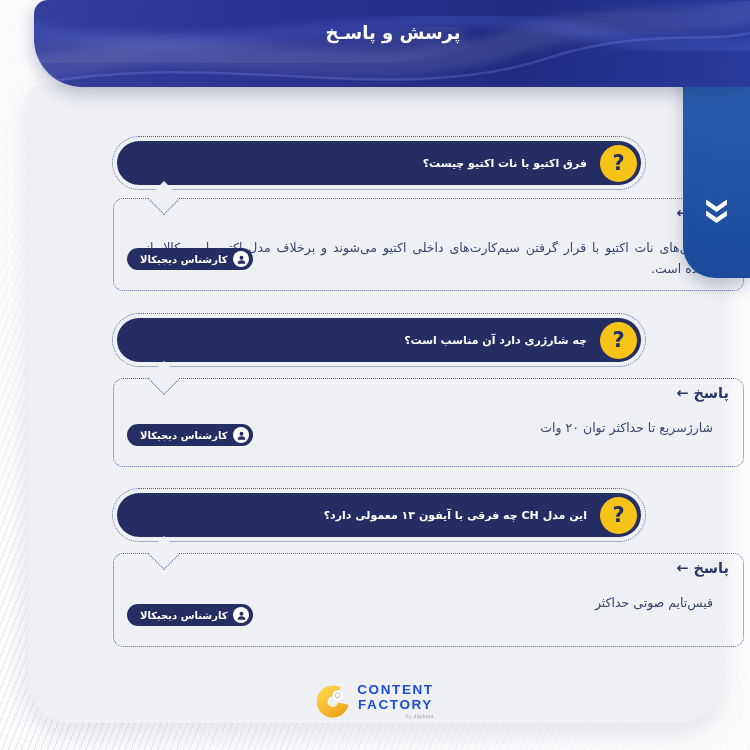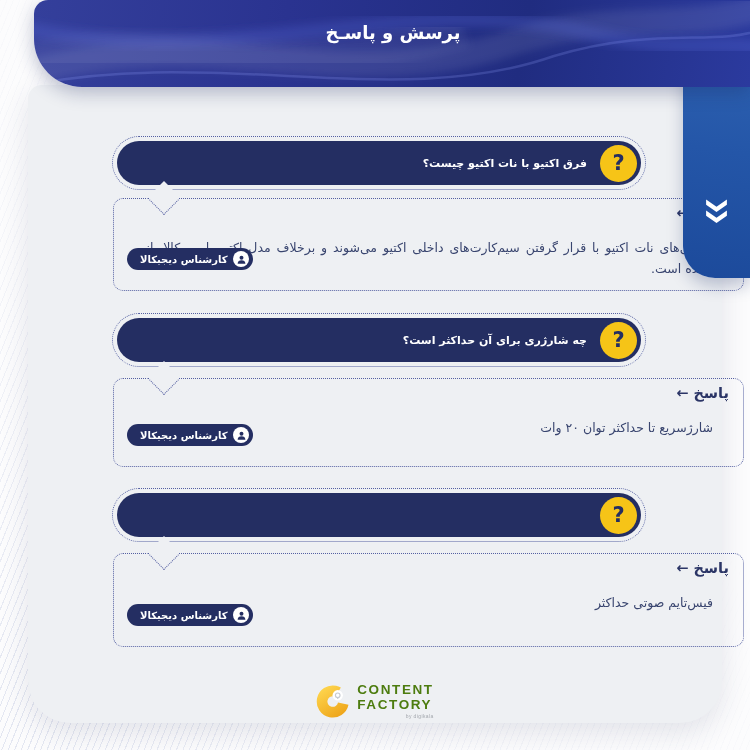--- a/index.html
+++ b/index.html
@@ -57,22 +57,22 @@
   .expert-badge{position:absolute;left:13px;bottom:20px;height:22px;
     display:flex;direction:rtl;align-items:center;gap:6px;
     background:#242e62;border-radius:12px;padding:0 4px 0 13px;}
   .expert-icon{width:16px;height:16px;border-radius:50%;background:#ffffff;
     display:flex;align-items:center;justify-content:center;}
   .expert-label{color:#ffffff;font-size:10px;font-weight:700;white-space:nowrap;}
 
   
   .logo{position:absolute;left:50%;top:598px;transform:translateX(-50%);
     display:flex;align-items:center;gap:8px;}
-  .logo-text{font-family:"Liberation Sans",sans-serif;color:#4d7c0f;
-    font-size:13.5px;font-weight:700;letter-spacing:1.6px;line-height:1.08;}
+  .logo-text{font-family:"Liberation Sans",sans-serif;color:#1d4ed8;
+    font-size:13.5px;font-weight:700;letter-spacing:1.6px;line-height:1.08;text-align:center;}
   .logo-sub{font-family:"Liberation Sans",sans-serif;font-size:5px;color:#a3a7ad;
     text-align:right;letter-spacing:.4px;margin-top:1px;}
 </style>
 </head>
 <body>
 
 <div class="page">
 
   <div class="bg-lines"></div>
 
@@ -117,41 +117,42 @@
               <path d="M3.5 21c0-4.8 3.9-7.3 8.5-7.3s8.5 2.5 8.5 7.3z" fill="#242e62"></path>
             </svg>
         </span>
         <span class="expert-label">کارشناس دیجیکالا</span>
       </div>
     </div>
 
     <div class="q-wrap" style="top:228px;">
       <div class="q-pill">
         <div class="q-icon">?</div>
-        <div class="q-text">چه شارژری برای آن حداکثر است؟</div>
+        <div class="q-text">چه شارژری دارد آن مناسب است؟</div>
       </div>
     </div>
     <div class="a-box single" style="top:293px;height:89px;">
       <div class="a-tail"></div>
       <div class="a-label">پاسخ ←</div>
       <p class="a-text">شارژسریع تا حداکثر توان ۲۰ وات</p>
       <div class="expert-badge">
         <span class="expert-icon">
           <svg width="11" height="11" viewBox="0 0 24 24">
               <circle cx="12" cy="8" r="4.3" fill="#242e62"></circle>
               <path d="M3.5 21c0-4.8 3.9-7.3 8.5-7.3s8.5 2.5 8.5 7.3z" fill="#242e62"></path>
             </svg>
         </span>
         <span class="expert-label">کارشناس دیجیکالا</span>
       </div>
     </div>
 
     <div class="q-wrap" style="top:403px;">
       <div class="q-pill">
         <div class="q-icon">?</div>
+        <div class="q-text">این مدل CH چه فرقی با آیفون ۱۳ معمولی دارد؟</div>
       </div>
     </div>
     <div class="a-box single" style="top:468px;height:94px;">
       <div class="a-tail"></div>
       <div class="a-label">پاسخ ←</div>
       <p class="a-text">فیس‌تایم صوتی حداکثر</p>
       <div class="expert-badge">
         <span class="expert-icon">
           <svg width="11" height="11" viewBox="0 0 24 24">
               <circle cx="12" cy="8" r="4.3" fill="#242e62"></circle>

